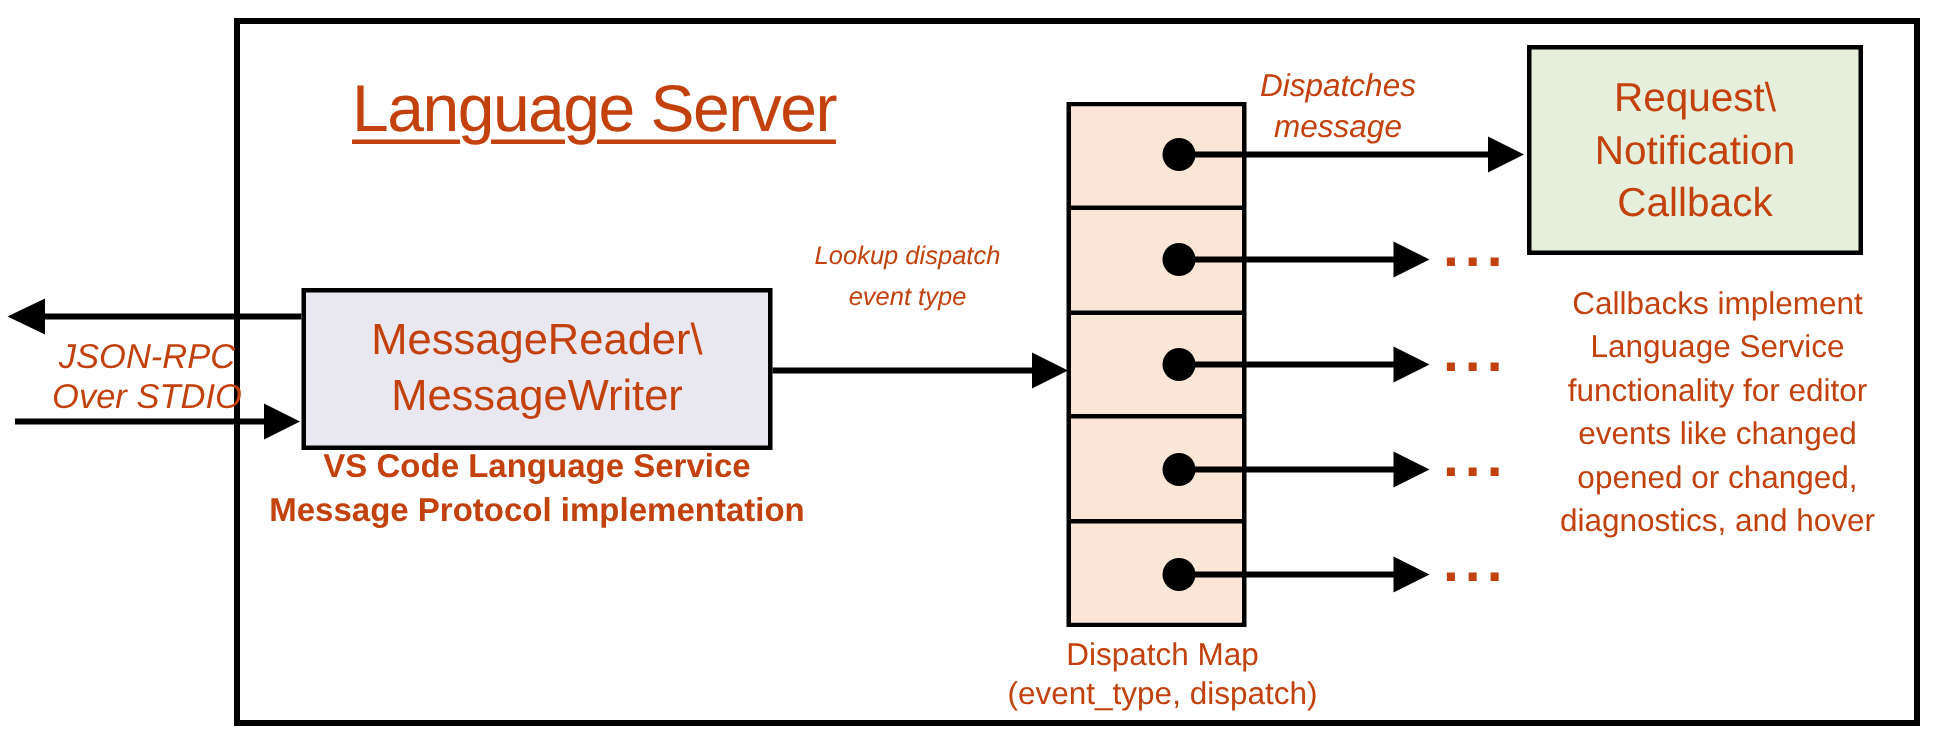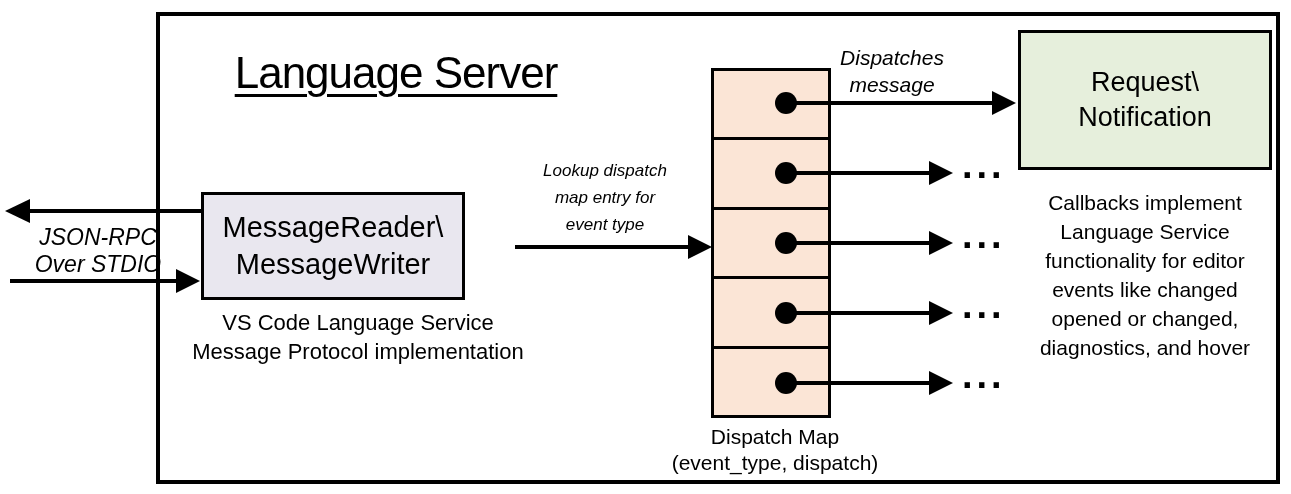--- a/index.html
+++ b/index.html
@@ -3,21 +3,21 @@
 <meta charset="utf-8">
 <style>
   html, body { margin: 0; padding: 0; background: #ffffff; }
   * { box-sizing: border-box; }
   #canvas {
     position: relative;
     width: 1291px;
     height: 494px;
     background: #ffffff;
     font-family: "Liberation Sans", "DejaVu Sans", sans-serif;
-    color: #000000;
+    color: #c2410c;
     overflow: hidden;
   }
   .abs { position: absolute; }
   #outer-box {
     left: 156px; top: 12px; width: 1124px; height: 472px;
     border: 4px solid #000000;
     background: transparent;
   }
   #title {
     left: 226px; top: 48px; width: 340px;
@@ -44,34 +44,34 @@
     left: 832px; top: 44px; width: 120px;
     font-size: 21px; line-height: 27px;
   }
   .node-box {
     border: 3px solid #000000;
     display: flex; flex-direction: column;
     align-items: center; justify-content: center;
     text-align: center;
   }
   #reader-box {
-    left: 201px; top: 192px; width: 264px; height: 108px;
+    left: 201px; top: 192px; width: 314px; height: 108px;
     background: #e9e7ef;
     font-size: 29px; line-height: 37px;
   }
   #callback-box {
-    left: 1018px; top: 30px; width: 254px; height: 140px;
+    left: 1018px; top: 30px; width: 224px; height: 140px;
     background: #e6efdc;
     font-size: 27px; line-height: 35px;
   }
   .caption {
     text-align: center;
     font-size: 22px; line-height: 29px;
   }
-  #reader-caption { left: 170px; top: 308px; width: 376px; }
+  #reader-caption { left: 170px; top: 296px; width: 376px; font-weight: bold; }
   #map-caption   { left: 660px; top: 424px; width: 230px; font-size: 21px; line-height: 26px; }
   #callback-caption {
     left: 1016px; top: 188px; width: 258px;
     text-align: center; font-size: 21px; line-height: 29px;
   }
   #dispatch-map {
     left: 711px; top: 68px; width: 120px; height: 350px;
     border: 3px solid #000000;
     display: flex; flex-direction: column;
   }
@@ -111,21 +111,20 @@
     <div>MessageWriter</div>
   </div>
 
   <div class="abs caption" id="reader-caption">
     <div>VS Code Language Service</div>
     <div>Message Protocol implementation</div>
   </div>
 
   <div class="abs lbl-italic" id="lookup-label">
     <div>Lookup dispatch</div>
-    <div>map entry for</div>
     <div>event type</div>
   </div>
 
   <div class="abs lbl-italic" id="dispatches-label">
     <div>Dispatches</div>
     <div>message</div>
   </div>
 
   <div class="abs" id="dispatch-map">
     <div class="map-cell"></div>
@@ -136,20 +135,21 @@
   </div>
 
   <div class="abs caption" id="map-caption">
     <div>Dispatch Map</div>
     <div>(event_type, dispatch)</div>
   </div>
 
   <div class="abs node-box" id="callback-box">
     <div>Request\</div>
     <div>Notification</div>
+    <div>Callback</div>
   </div>
 
   <div class="abs" id="callback-caption">
     <div>Callbacks implement</div>
     <div>Language Service</div>
     <div>functionality for editor</div>
     <div>events like changed</div>
     <div>opened or changed,</div>
     <div>diagnostics, and hover</div>
   </div>

